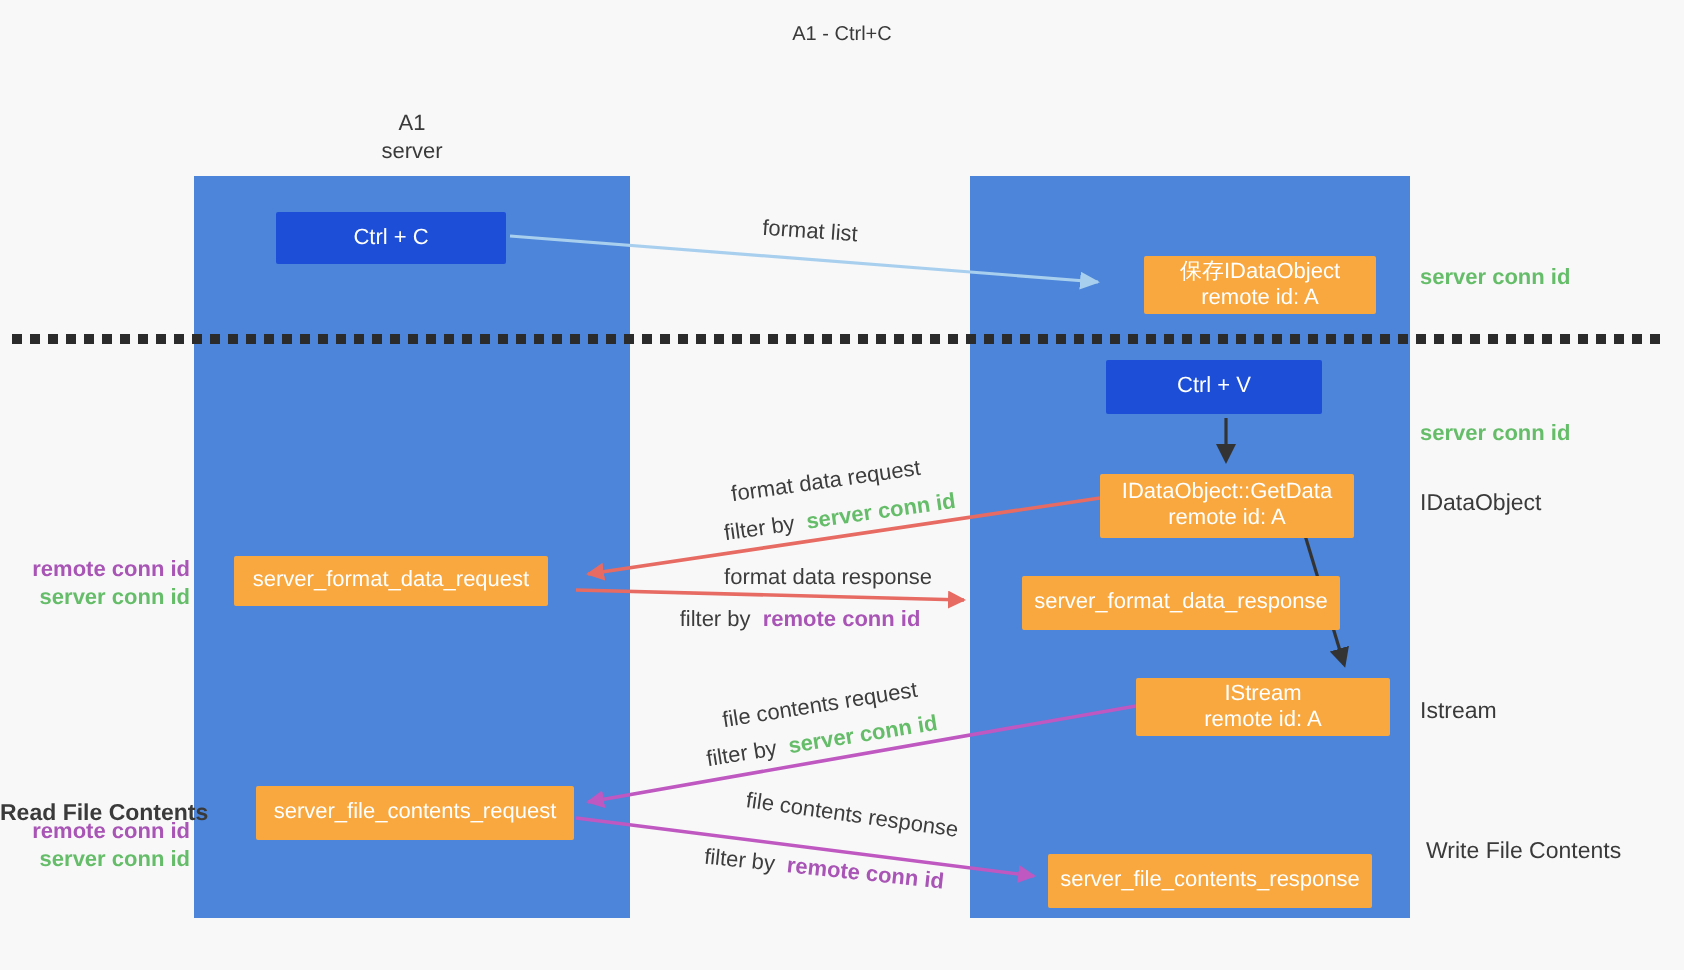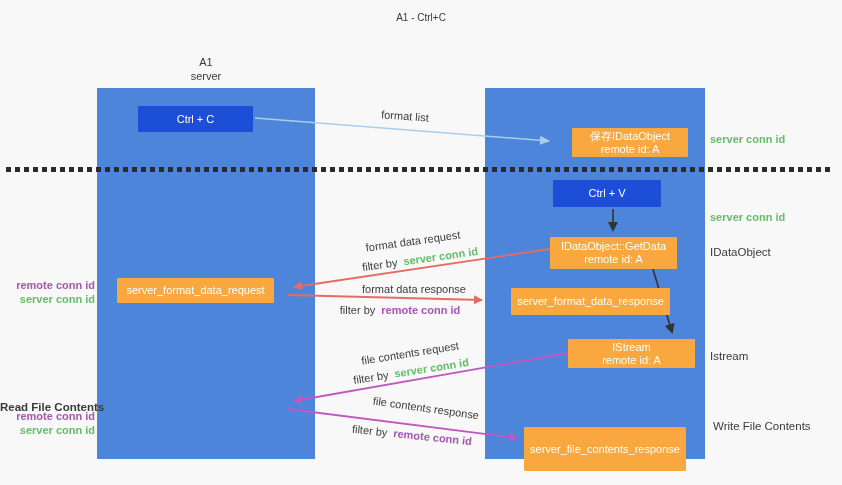--- a/index.html
+++ b/index.html
@@ -118,22 +118,25 @@
 
   <div class="node orange" style="left:487px;top:288px;width:159px;height:27px;margin-left:24px;">
     <div>server_format_data_response</div>
   </div>
 
   <div class="node orange" style="left:568px;top:339px;width:127px;height:29px;">
     <div>IStream</div>
     <div>remote id: A</div>
   </div>
 
+  <div class="node orange" style="left:128px;top:393px;width:159px;height:27px;">
+    <div>server_file_contents_request</div>
+  </div>
 
-  <div class="node orange" style="left:524px;top:427px;width:162px;height:44px;">
+  <div class="node orange" style="left:524px;top:427px;width:162px;height:27px;">
     <div>server_file_contents_response</div>
   </div>
 
   <div class="alabel" style="left:405px;top:116px;--rot:4deg;">
     <span>format list</span>
   </div>
 
   <div class="alabel" style="left:413px;top:241px;--rot:-8deg;">
     <span>format data request</span>
   </div>

